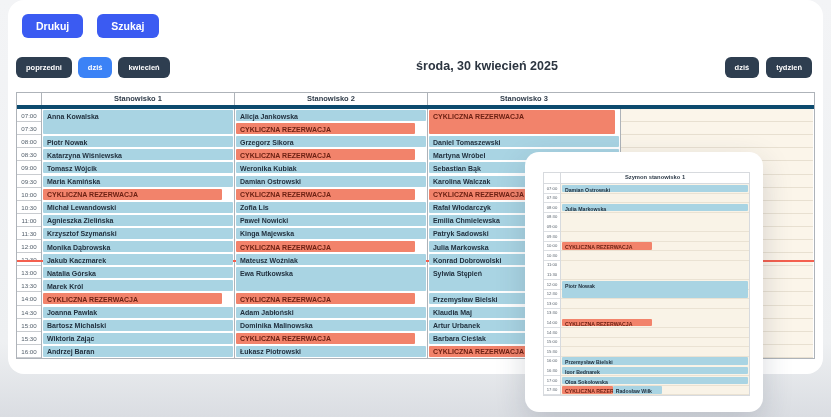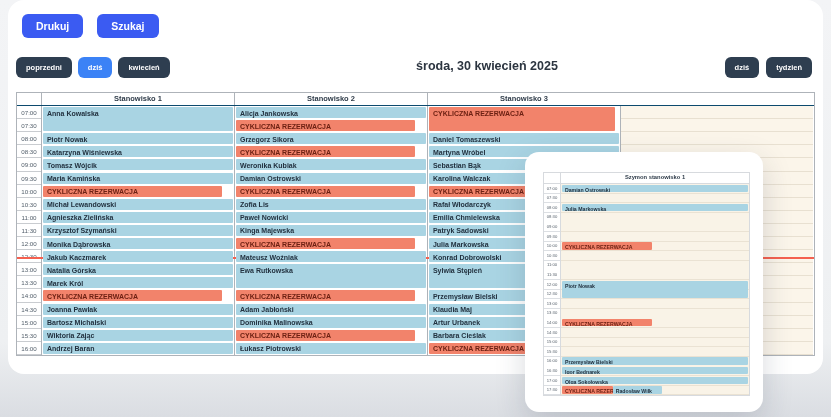--- a/index.html
+++ b/index.html
@@ -16,21 +16,21 @@
   .top-actions{position:absolute;left:22px;top:14px;display:flex;gap:14px;}
   .nav-row{position:absolute;left:16px;top:57px;display:flex;gap:6px;align-items:center;}
   .date-input{width:70px;height:20px;border:1.5px solid #d8dbe0;border-radius:8px;
     font-family:inherit;font-size:9px;font-weight:bold;color:#2c3a48;text-align:center;}
   .page-title{position:absolute;left:337px;top:59px;width:300px;text-align:center;
     font-size:12.5px;font-weight:bold;color:#2c3540;}
   .view-switch{position:absolute;right:19px;top:57px;display:flex;gap:7px;}
 
   
   .schedule{position:absolute;left:16px;top:92px;width:797px;border:1px solid #aeb3b9;background:#fff;}
-  .sch-header{display:flex;border-bottom:1px solid #0c4a6e;height:12px;}
+  .sch-header{display:flex;border-bottom:4px solid #0c4a6e;height:12px;}
   .sch-corner{width:24px;}
   .sch-h{width:193px;border-left:1px solid #aeb3b9;box-sizing:border-box;
     font-size:7.5px;font-weight:bold;color:#2e3b49;text-align:center;line-height:12px;}
   .sch-body{position:relative;display:flex;height:249px;}
   .gutter{position:relative;width:24px;
     background-image:repeating-linear-gradient(to bottom,transparent 0,transparent 12.1px,#c9ccd0 12.1px,#c9ccd0 13.1px);}
   .tlabel{position:absolute;left:0;width:100%;height:13.1px;line-height:13.1px;text-align:center;
     font-size:6.2px;color:#525e6a;z-index:0;}
   .sch-col{position:relative;width:193px;border-left:1px solid #aeb3b9;box-sizing:border-box;background:#fff;}
   .sch-col.cream{background:#fbf5ea;

